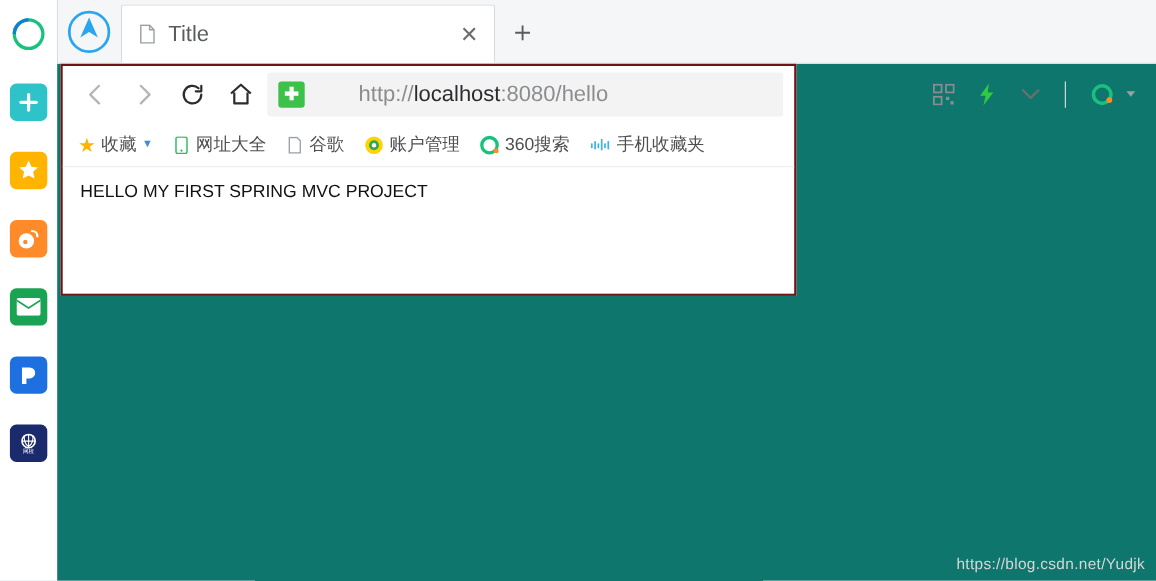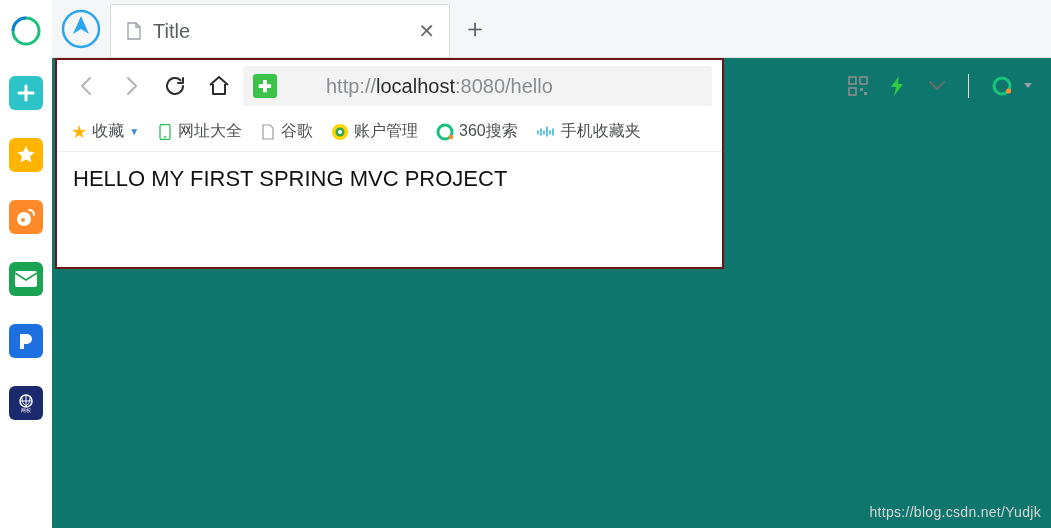--- a/index.html
+++ b/index.html
@@ -108,21 +108,21 @@
     font-size:16px;
     color:#4d4f52;
     border-bottom:1px solid #eee;
   }
   .bb-item { display:flex; align-items:center; gap:5px; cursor:pointer; }
   .star { color:#ffb400; font-size:18px; }
   .tri { color:#3a8dde; font-size:10px; }
   .phone { width:16px; height:16px; }
   .content {
     padding:14px 16px;
-    font-size:22px;
+    font-size:16px;
     color:#111;
   }
   
   .right-tools {
     position:absolute;
     top:66px; right:18px;
     height:40px;
     display:flex; align-items:center; gap:22px;
   }
   .rt-icon { display:flex; align-items:center; justify-content:center; }

